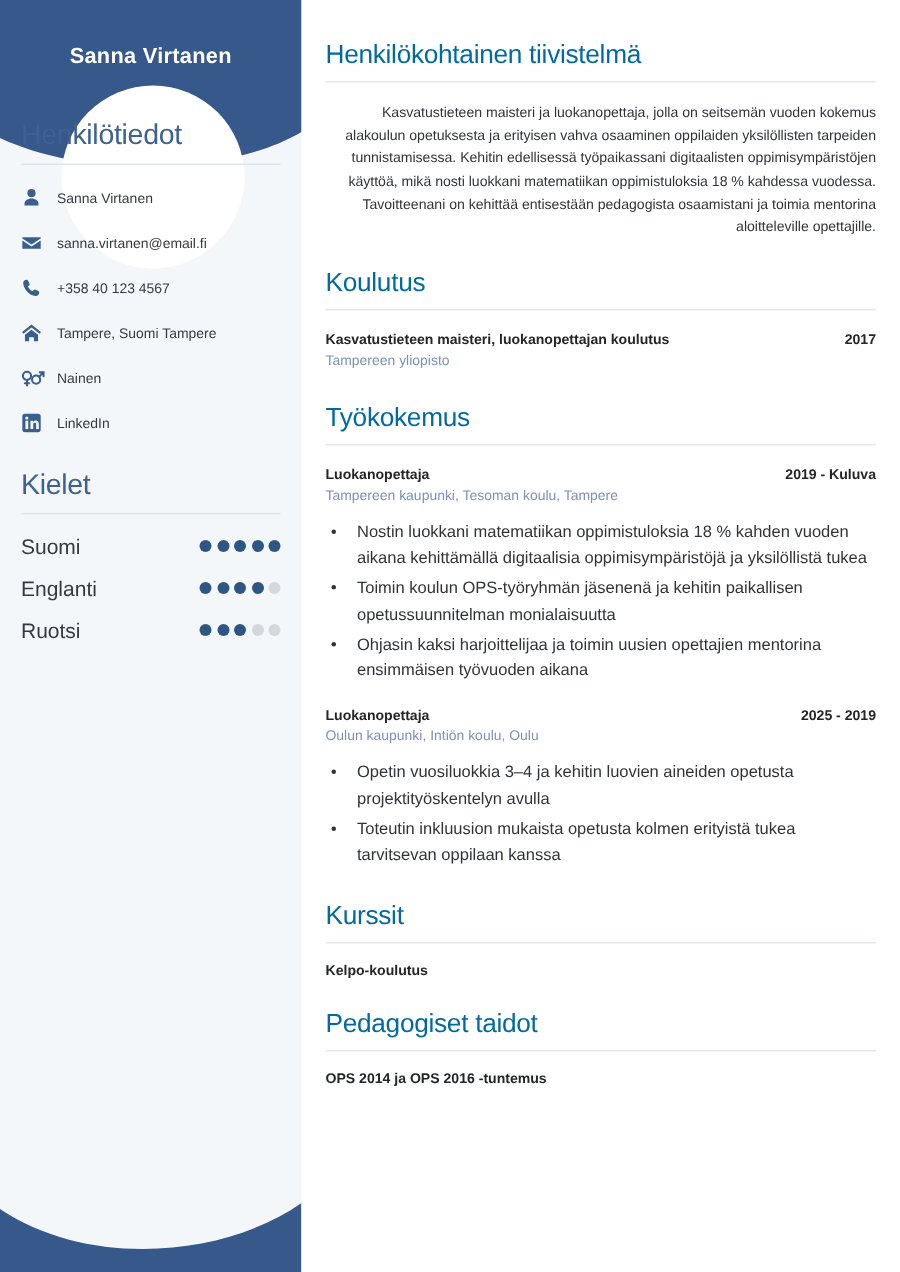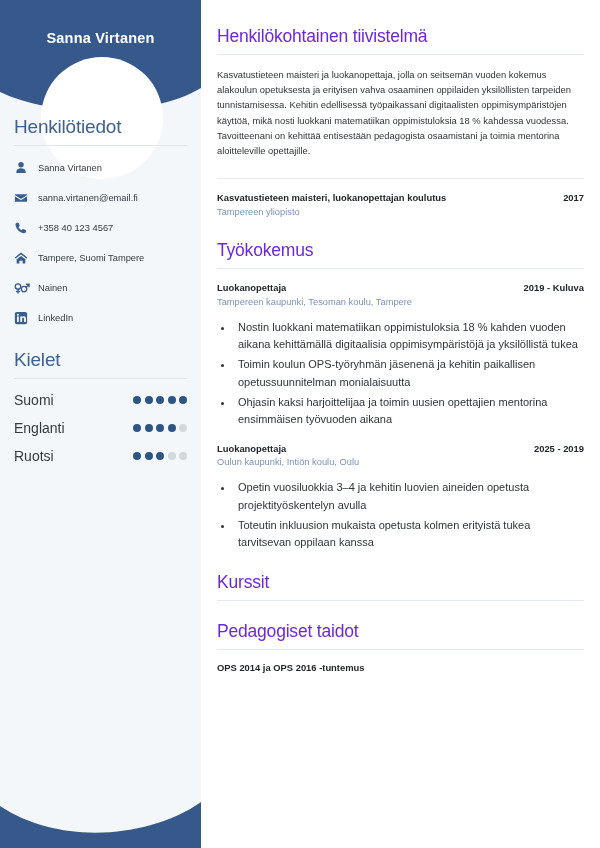--- a/index.html
+++ b/index.html
@@ -54,21 +54,21 @@
     width: 122px; height: 122px;
     border-radius: 50%;
     background: #ffffff;
     z-index: 2;
   }
 
   .side-content {
     position: relative;
     z-index: 4;
     padding: 0 14px;
-    margin-top: 116px;
+    margin-top: 80px;
   }
   .side-heading {
     color: #3d6191;
     font-size: 19px;
     font-weight: normal;
     letter-spacing: -0.2px;
     margin-bottom: 7px;
   }
   .side-rule {
     height: 1px;
@@ -121,38 +121,38 @@
   }
   .dot.on { background: #2f5583; }
 
   
   .main {
     flex: 1 1 auto;
     padding: 26px 16px 0 16px;
     background: #ffffff;
   }
   .main-heading {
-    color: #6d28d9;
+    color: #0369a1;
     font-size: 17.5px;
     font-weight: normal;
     letter-spacing: -0.2px;
     margin-bottom: 7px;
   }
   .main-rule {
     height: 1px;
     background: #e4e8ec;
     margin-bottom: 12px;
   }
   .main-block { margin-bottom: 20px; }
 
   .summary-text {
     font-size: 9.4px;
     line-height: 1.62;
     color: #2f3439;
-    text-align: left;
+    text-align: right;
   }
 
   .entry { margin-bottom: 13px; }
   .entry-head {
     display: flex;
     justify-content: space-between;
     align-items: flex-end;
     gap: 10px;
   }
   .entry-title {
@@ -322,20 +322,21 @@
 
   <main class="main">
 
     <section class="main-block">
       <h1 class="main-heading">Henkilökohtainen tiivistelmä</h1>
       <div class="main-rule"></div>
       <p class="summary-text">Kasvatustieteen maisteri ja luokanopettaja, jolla on seitsemän vuoden kokemus alakoulun opetuksesta ja erityisen vahva osaaminen oppilaiden yksilöllisten tarpeiden tunnistamisessa. Kehitin edellisessä työpaikassani digitaalisten oppimisympäristöjen käyttöä, mikä nosti luokkani matematiikan oppimistuloksia 18 % kahdessa vuodessa. Tavoitteenani on kehittää entisestään pedagogista osaamistani ja toimia mentorina aloitteleville opettajille.</p>
     </section>
 
     <section class="main-block">
+      <h1 class="main-heading">Koulutus</h1>
       <div class="main-rule"></div>
       <div class="entry">
         <div class="entry-head">
           <span class="entry-title">Kasvatustieteen maisteri, luokanopettajan koulutus</span>
           <span class="entry-date">2017</span>
         </div>
         <div class="entry-org">Tampereen yliopisto</div>
       </div>
     </section>
 
@@ -365,20 +366,21 @@
         <ul class="entry-bullets">
           <li>Opetin vuosiluokkia 3–4 ja kehitin luovien aineiden opetusta projektityöskentelyn avulla</li>
           <li>Toteutin inkluusion mukaista opetusta kolmen erityistä tukea tarvitsevan oppilaan kanssa</li>
         </ul>
       </div>
     </section>
 
     <section class="main-block">
       <h1 class="main-heading">Kurssit</h1>
       <div class="main-rule"></div>
+      <div class="plain-item">Kelpo-koulutus</div>
     </section>
 
     <section class="main-block">
       <h1 class="main-heading">Pedagogiset taidot</h1>
       <div class="main-rule"></div>
       <div class="plain-item">OPS 2014 ja OPS 2016 -tuntemus</div>
     </section>
 
   </main>
 </div>

